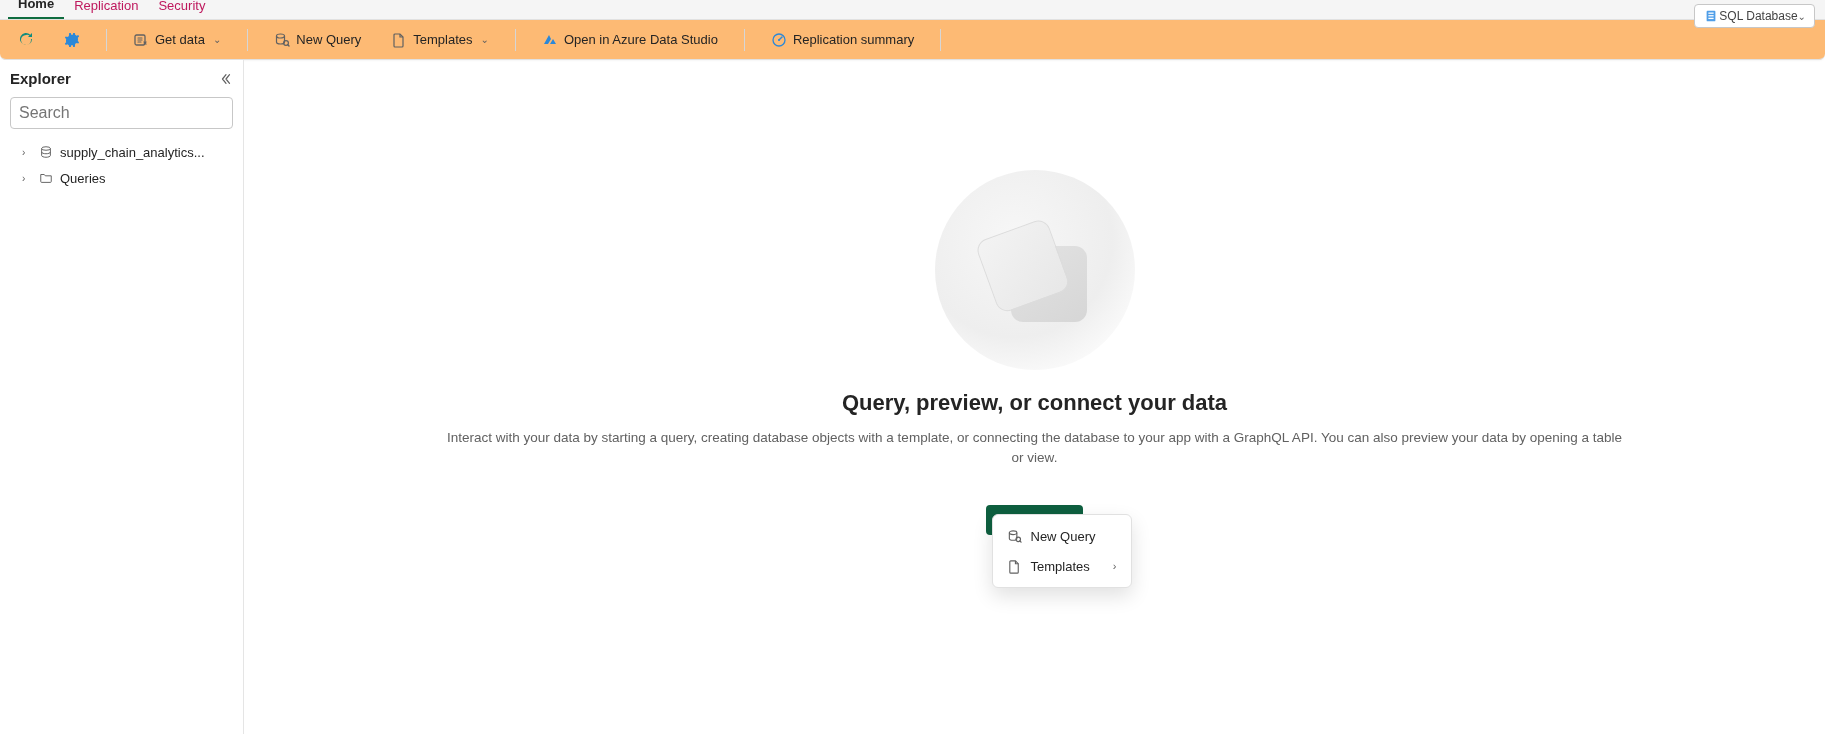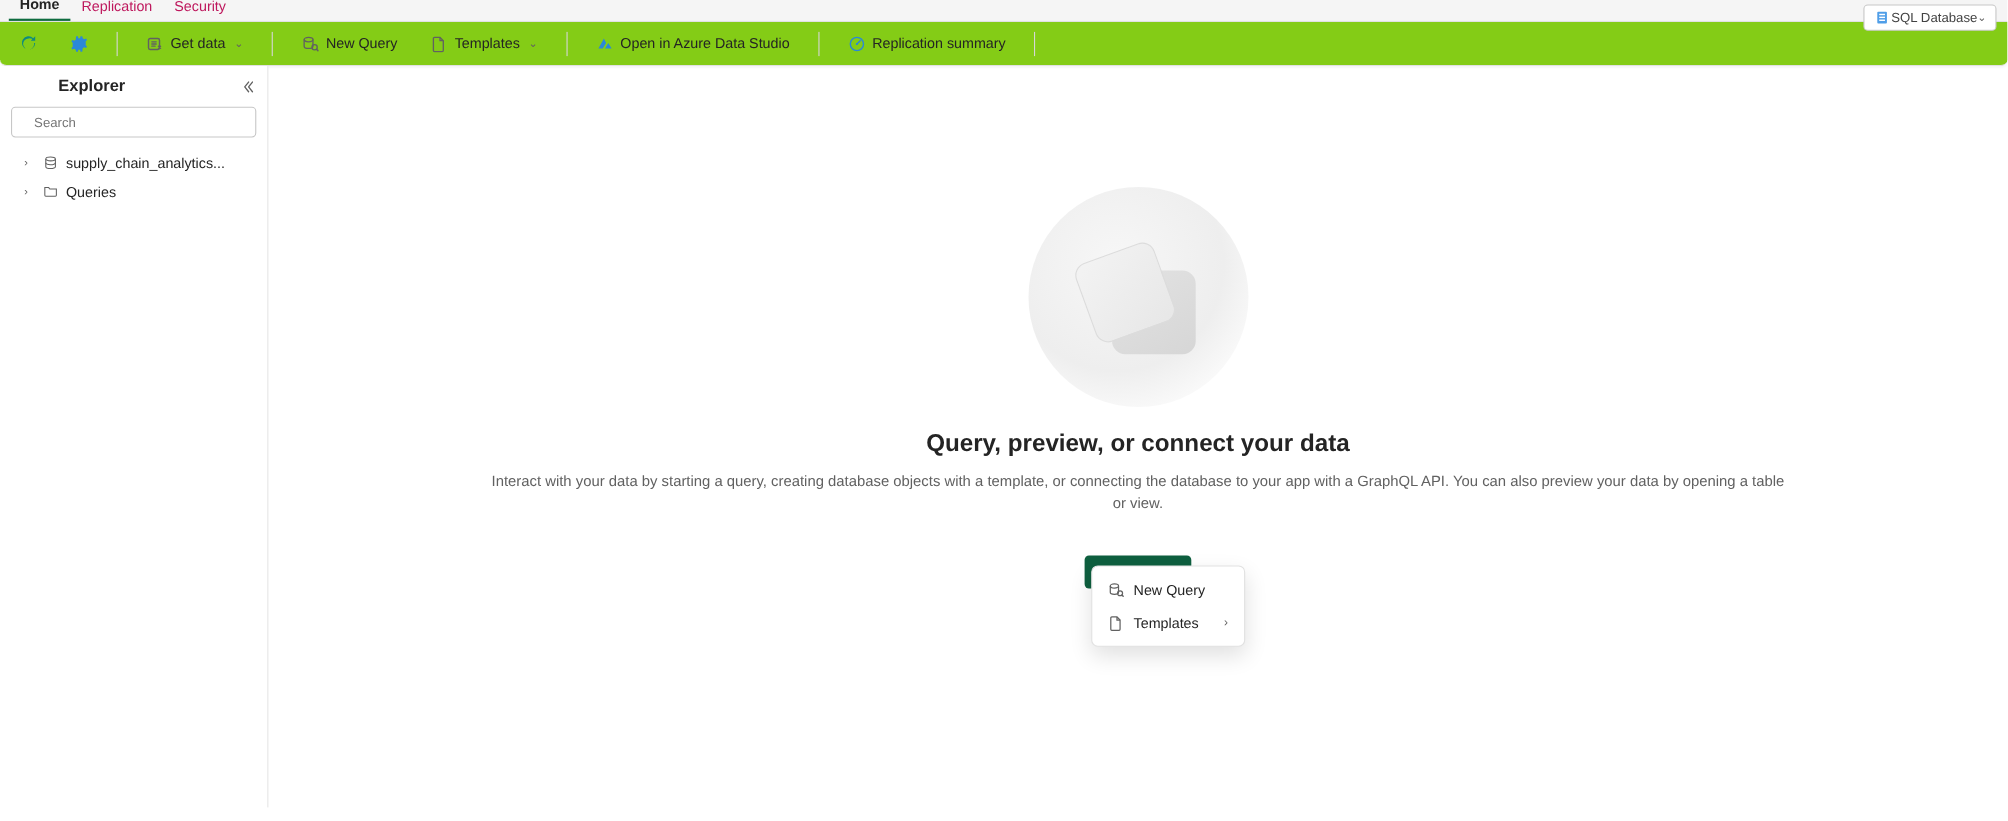--- a/index.html
+++ b/index.html
@@ -47,21 +47,21 @@
     background: #fff;
     font-size: 12px;
     color: #424242;
     cursor: pointer;
   }
   .top-right-badge .chev { color: #616161; font-size: 10px; }
 
   
   .toolbar {
     height: 40px;
-    background: #84cc16;
+    background: #fdba74;
     border-bottom: 1px solid #e1e1e1;
     display: flex;
     align-items: center;
     gap: 14px;
     padding: 0 10px;
     box-shadow: 0 1px 2px rgba(0,0,0,0.04);
     border-radius: 0 0 6px 6px;
   }
   .toolbar .btn {
     display: flex;
@@ -94,30 +94,29 @@
     width: 244px;
     border-right: 1px solid #e5e5e5;
     background: #ffffff;
     padding: 10px 10px 0 10px;
   }
   .sidebar-header {
     display: flex;
     align-items: center;
     justify-content: space-between;
     margin-bottom: 10px;
-    margin-left: 43px;
   }
   .sidebar-header h2 { font-size: 15px; font-weight: 600; }
   .collapse-chevrons { color:#616161; font-size: 14px; cursor:pointer; }
   .search-box {
     width: 100%;
     border: 1px solid #c7c7c7;
     border-radius: 4px;
-    padding: 6px 20px;
-    font-size: 12px;
+    padding: 6px 8px;
+    font-size: 16px;
     color: #242424;
     outline: none;
   }
   .tree { margin-top: 10px; }
   .tree-item {
     display: flex;
     align-items: center;
     gap: 6px;
     padding: 5px 4px 5px 12px;
     font-size: 13px;

